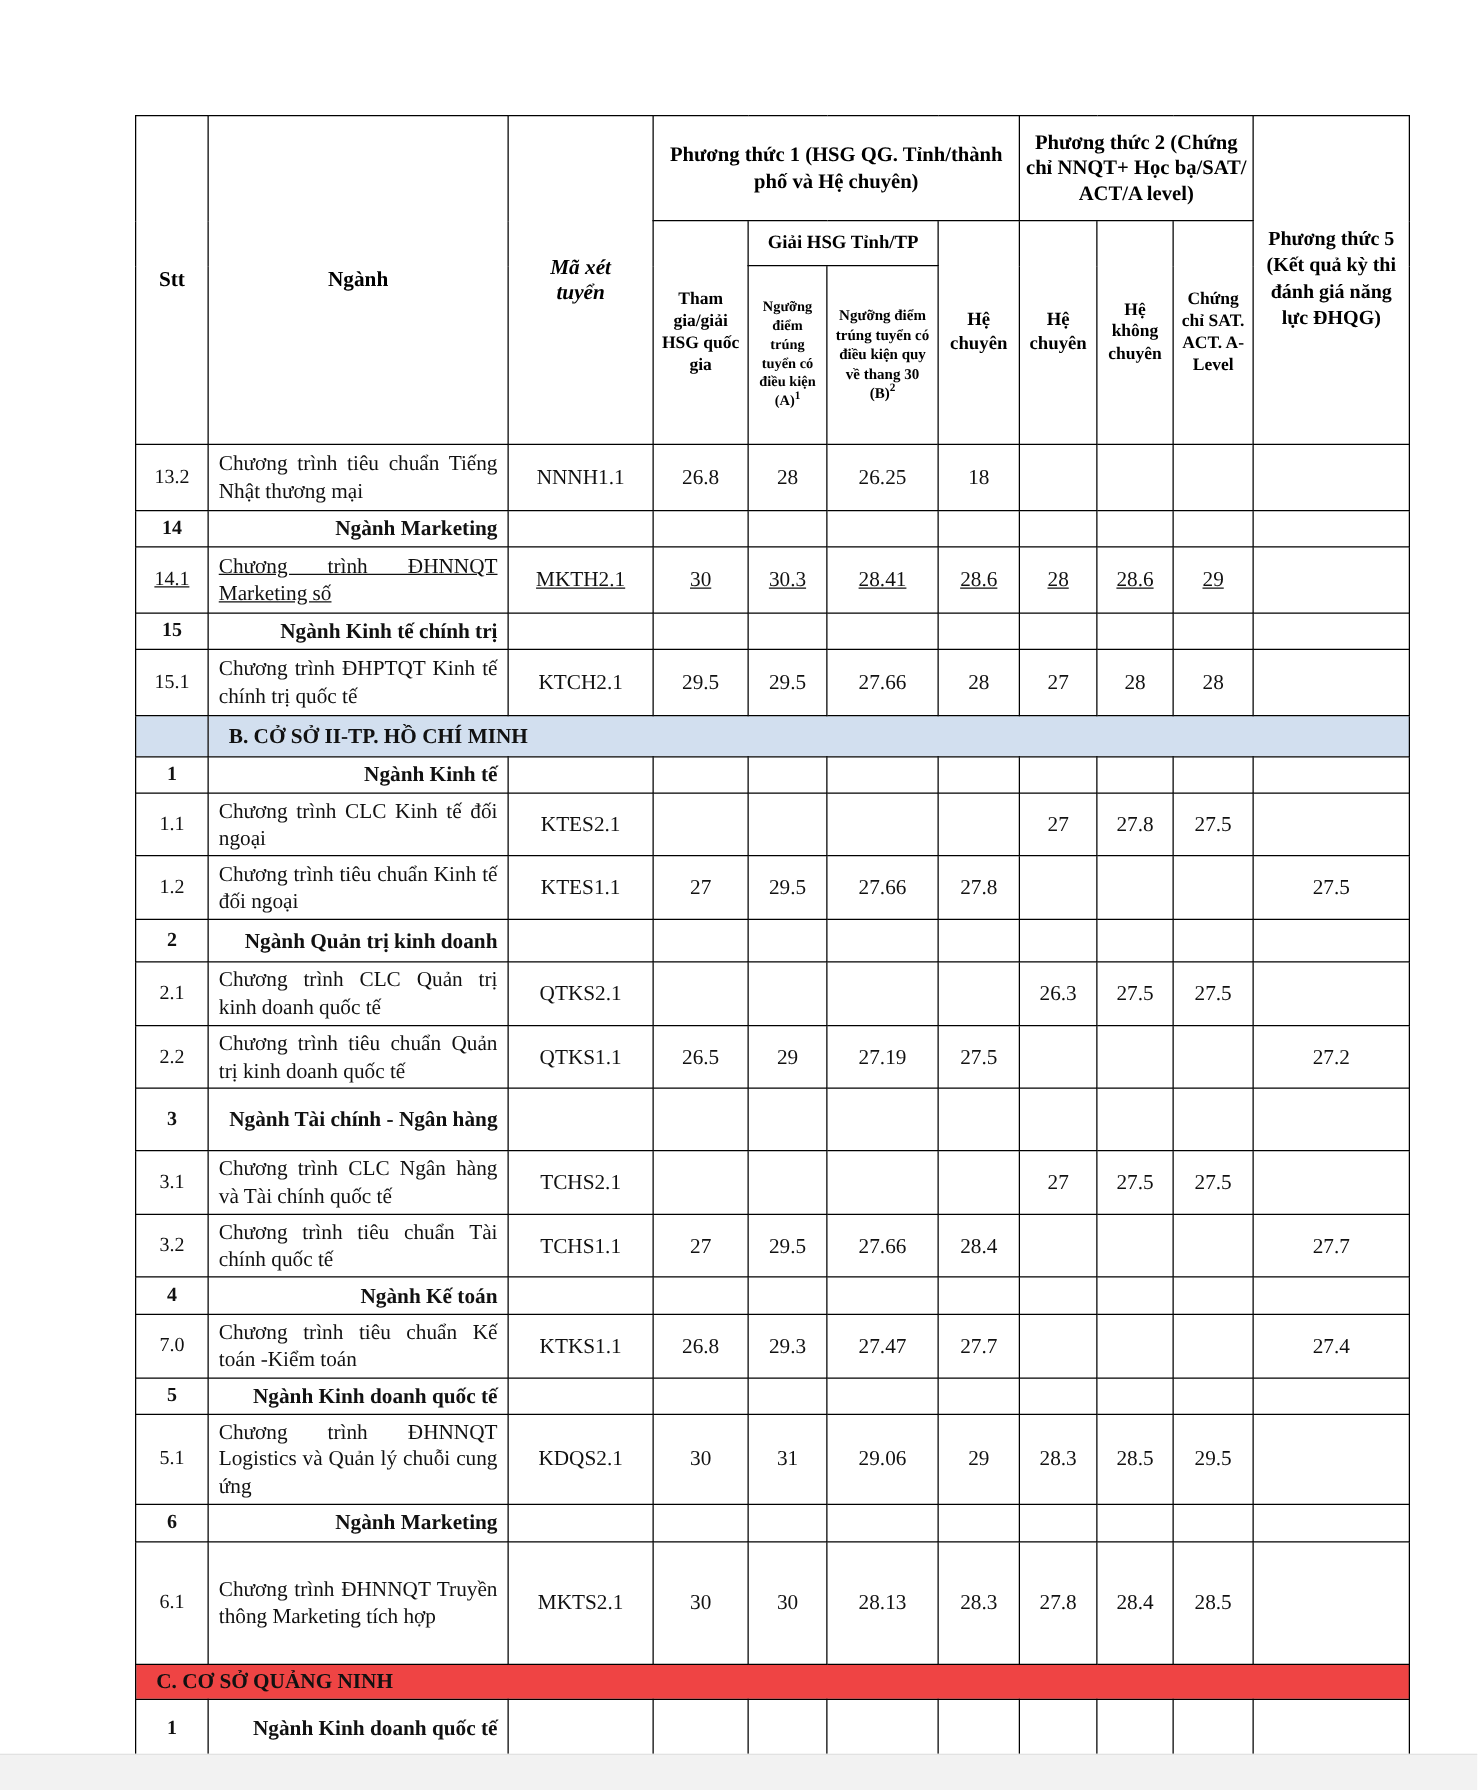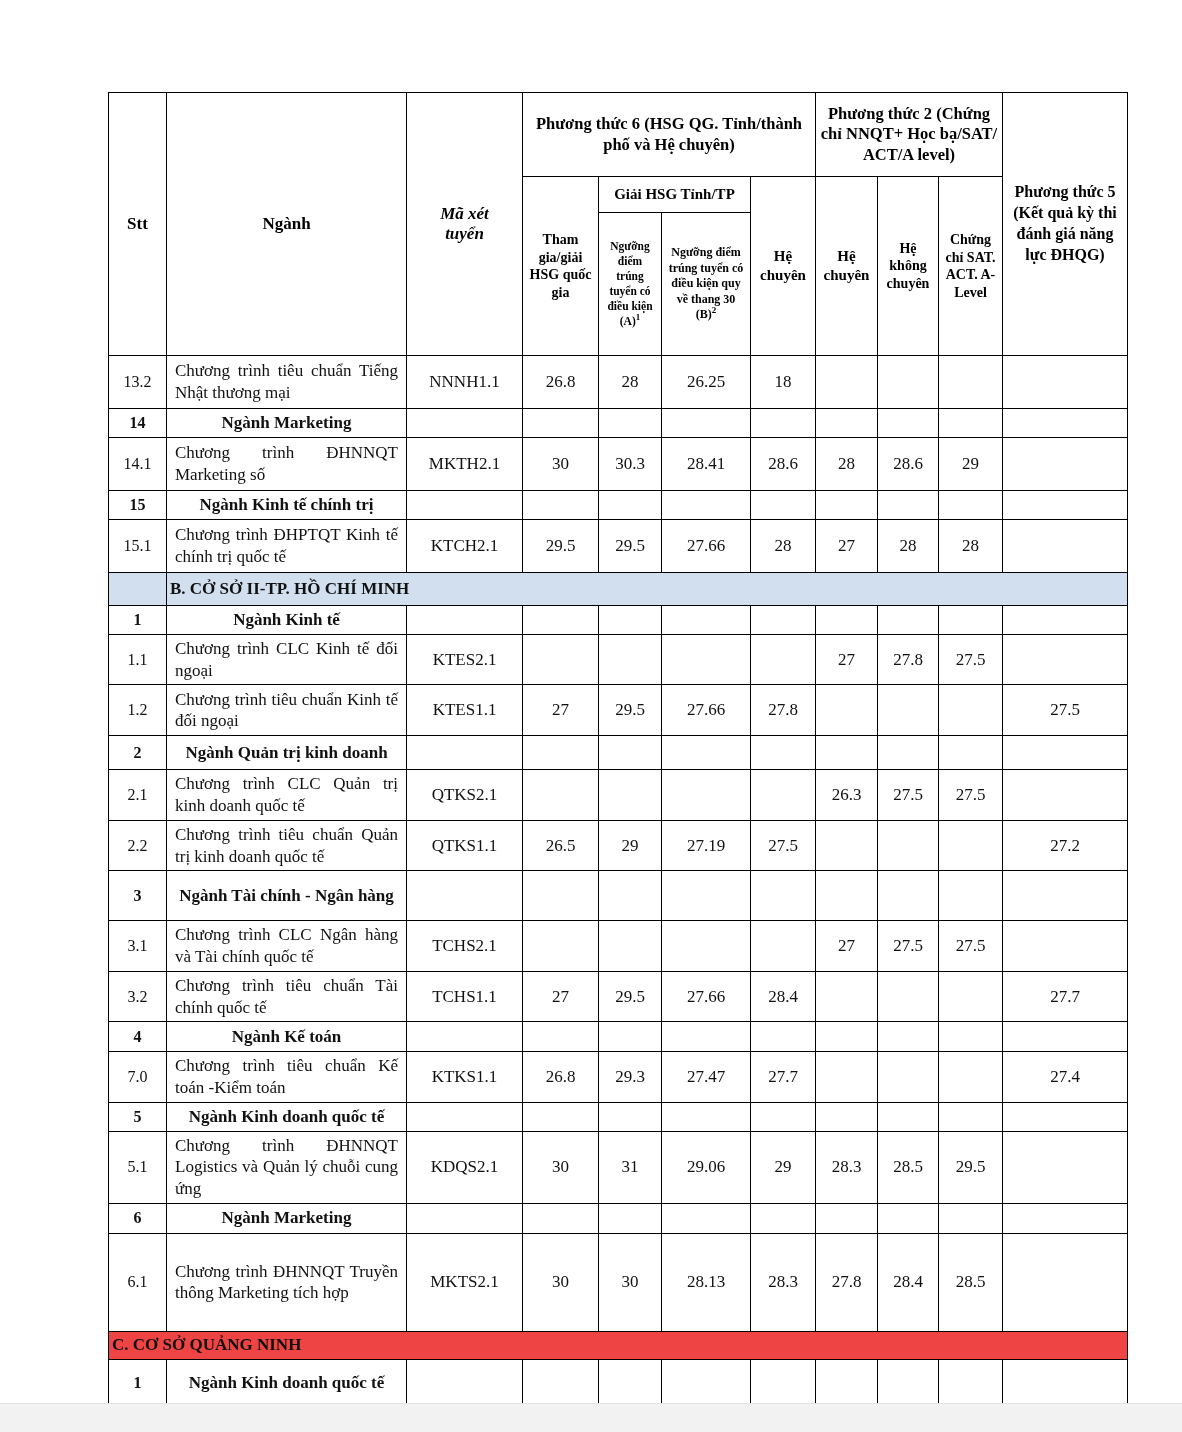--- a/index.html
+++ b/index.html
@@ -31,22 +31,22 @@
   .h-ma .inner{max-width:66px;margin:0 auto;display:block;font-style:italic;}
 
   
   td.stt{text-align:center;font-size:16px;}
   td.num{text-align:center;font-size:17px;}
   td.name{
     text-align:justify;text-justify:inter-word;
     font-size:17px;line-height:1.28;padding:3px 8px;
   }
   tr.group td.stt{font-weight:bold;}
-  tr.group td.name{font-weight:bold;text-align:center;}
-  tr.section td{font-weight:bold;font-size:17px;text-align:left;padding-left:3px;}
+  tr.group td.name{font-weight:bold;text-align:right;}
+  tr.section td{font-weight:bold;font-size:17px;text-align:left;padding-left:16px;}
   sup{font-size:9px;line-height:0;}
 
   .bottom-strip{
     position:absolute;left:0;top:1403px;width:1182px;height:29px;
     background:#f2f2f2;border-top:1px solid #e2e2e2;
   }
 </style>
 </head>
 <body>
 
@@ -66,21 +66,21 @@
       <col style="width:64px">
         <col style="width:125px">
     </colgroup>
     <thead>
       <tr style="height:84px">
         <th rowspan="3" class="h-main">Stt</th>
         <th rowspan="3" class="h-main">Ngành</th>
         <th rowspan="3" class="h-main h-ma">
             <span class="inner">Mã xét tuyển</span>
           </th>
-        <th colspan="4" class="h-pt">Phương thức 6 (HSG QG. Tỉnh/thành phố và Hệ chuyên)</th>
+        <th colspan="4" class="h-pt">Phương thức 1 (HSG QG. Tỉnh/thành phố và Hệ chuyên)</th>
         <th colspan="3" class="h-pt">Phương thức 2 (Chứng chỉ NNQT+ Học bạ/SAT/ ACT/A level)</th>
         <th rowspan="3" class="h-pt5">Phương thức 5 (Kết quả kỳ thi đánh giá năng lực ĐHQG)</th>
       </tr>
       <tr style="height:36px">
         <th rowspan="2" class="h-sub">Tham gia/giải HSG quốc gia</th>
         <th colspan="2" class="h-sub-md">Giải HSG Tỉnh/TP</th>
         <th rowspan="2" class="h-sub-md">Hệ chuyên</th>
         <th rowspan="2" class="h-sub-md">Hệ chuyên</th>
         <th rowspan="2" class="h-sub">Hệ không chuyên</th>
         <th rowspan="2" class="h-sub">Chứng chỉ SAT. ACT. A-Level</th>
@@ -110,21 +110,21 @@
           <td class="num"></td>
           <td class="num"></td>
           <td class="num"></td>
           <td class="num"></td>
           <td class="num"></td>
           <td class="num"></td>
           <td class="num"></td>
           <td class="num"></td>
           <td class="num"></td>
         </tr>
-        <tr class="program" style="height: 53px;">
+        <tr class="program" style="height: 53px; text-decoration: underline;">
           <td class="stt">14.1</td>
           <td class="name">Chương trình ĐHNNQT Marketing số</td>
           <td class="num">MKTH2.1</td>
           <td class="num">30</td>
           <td class="num">30.3</td>
           <td class="num">28.41</td>
           <td class="num">28.6</td>
           <td class="num">28</td>
           <td class="num">28.6</td>
           <td class="num">29</td>

